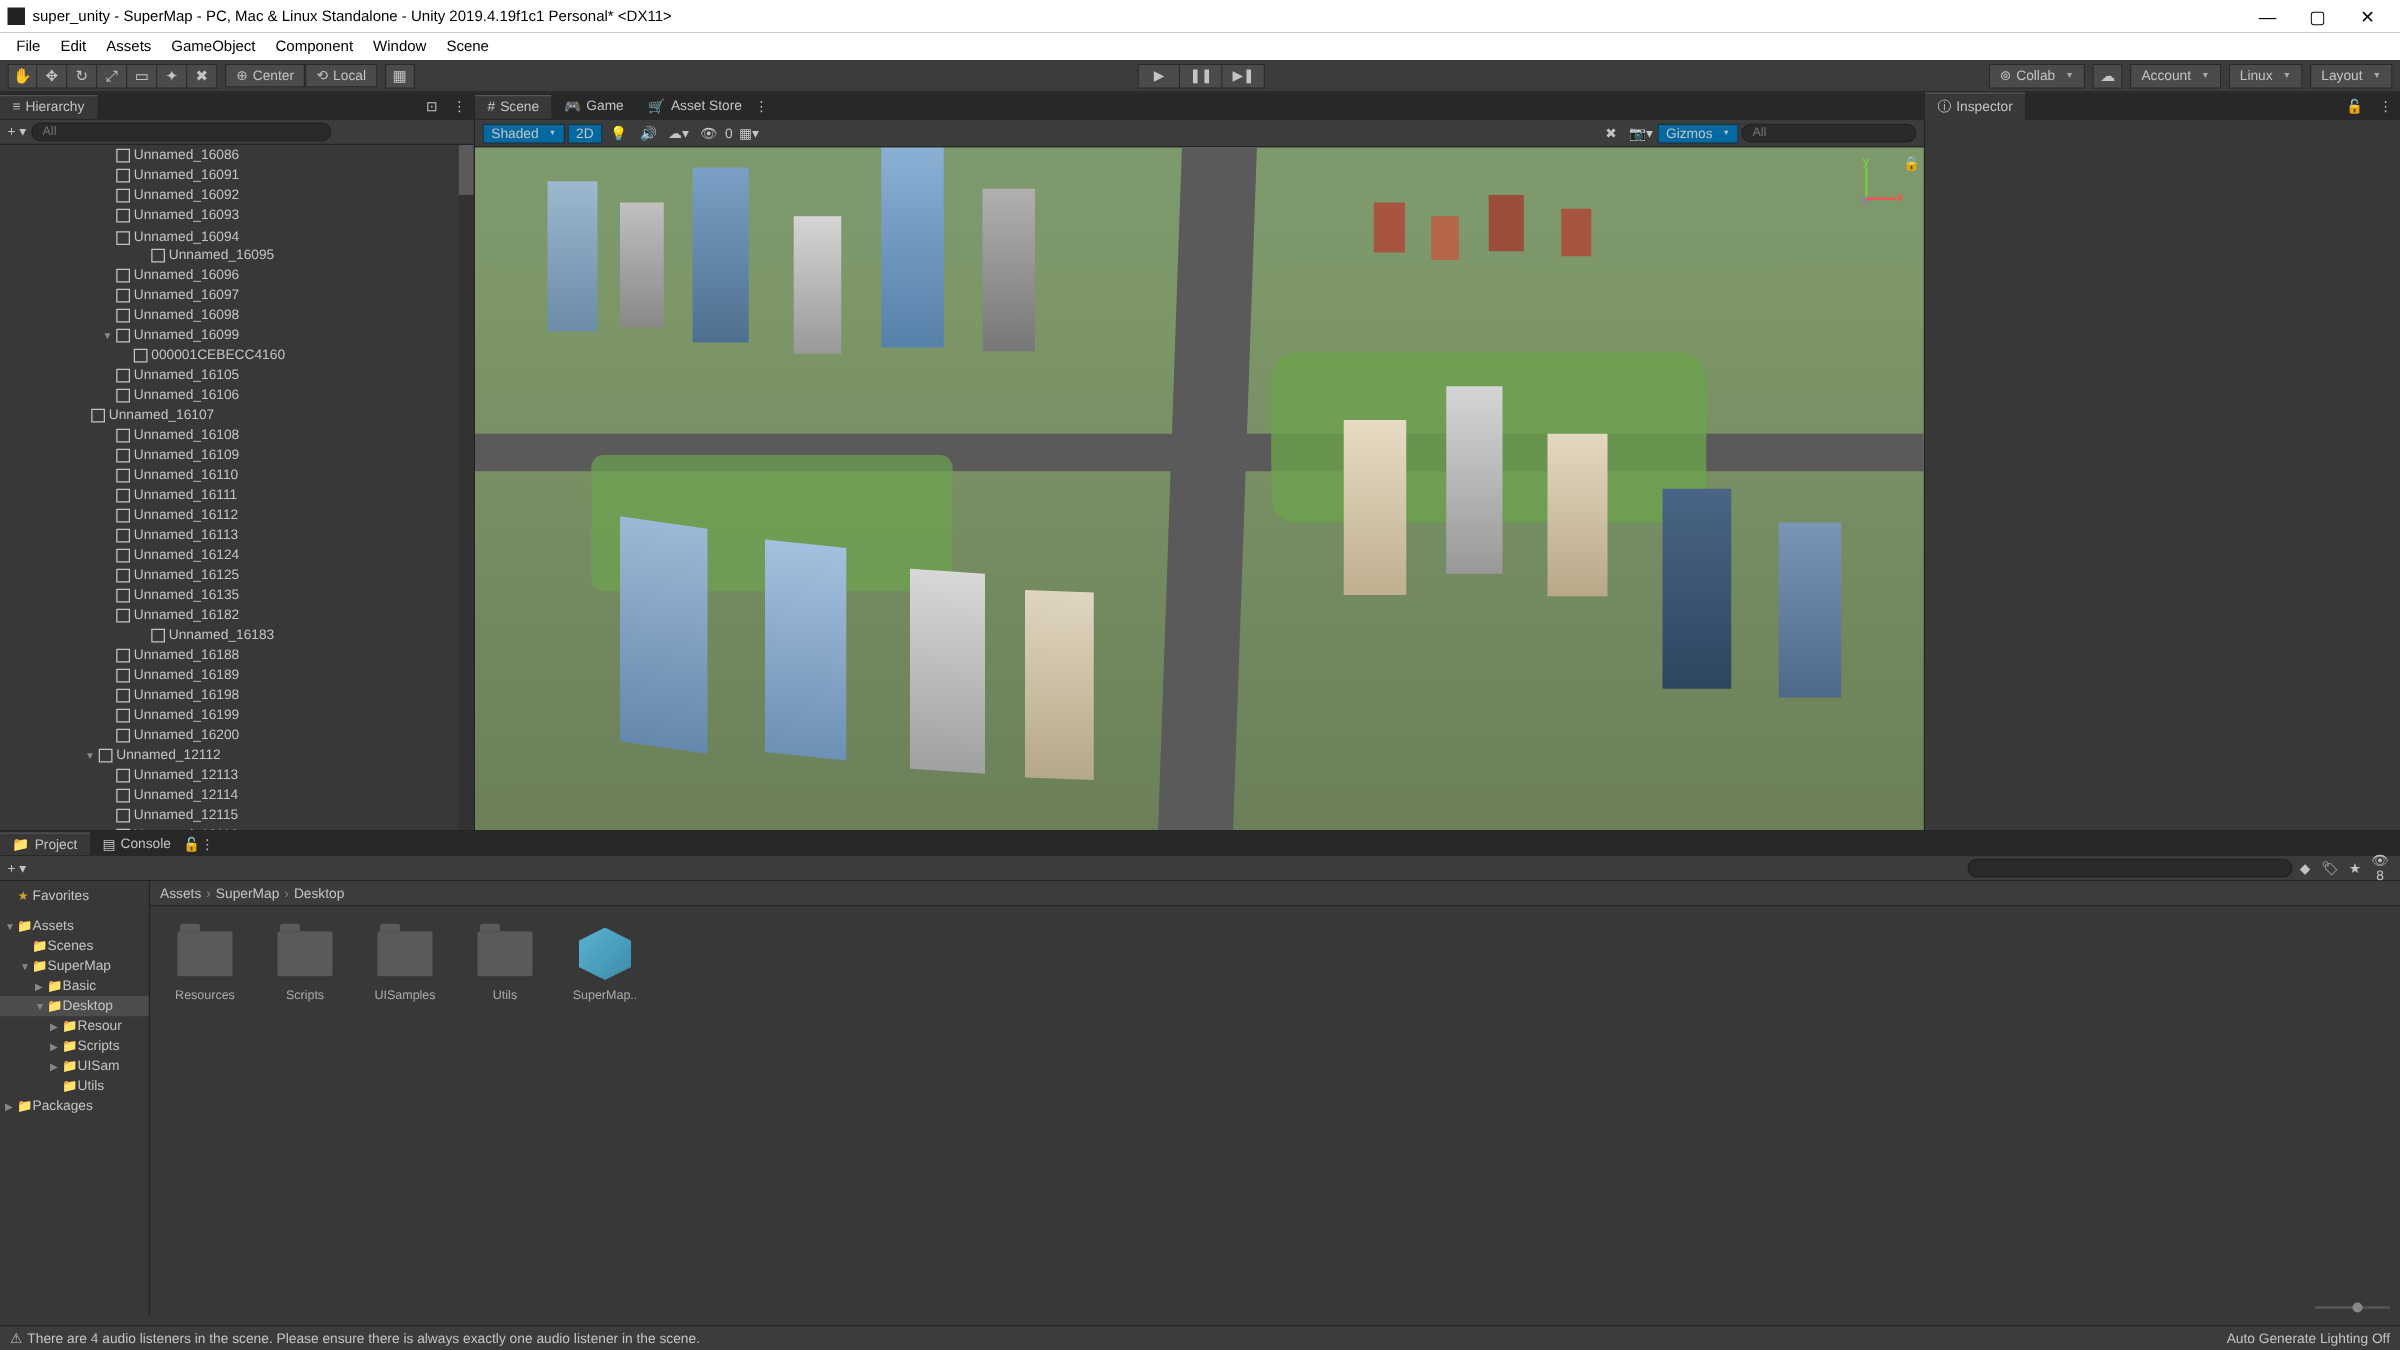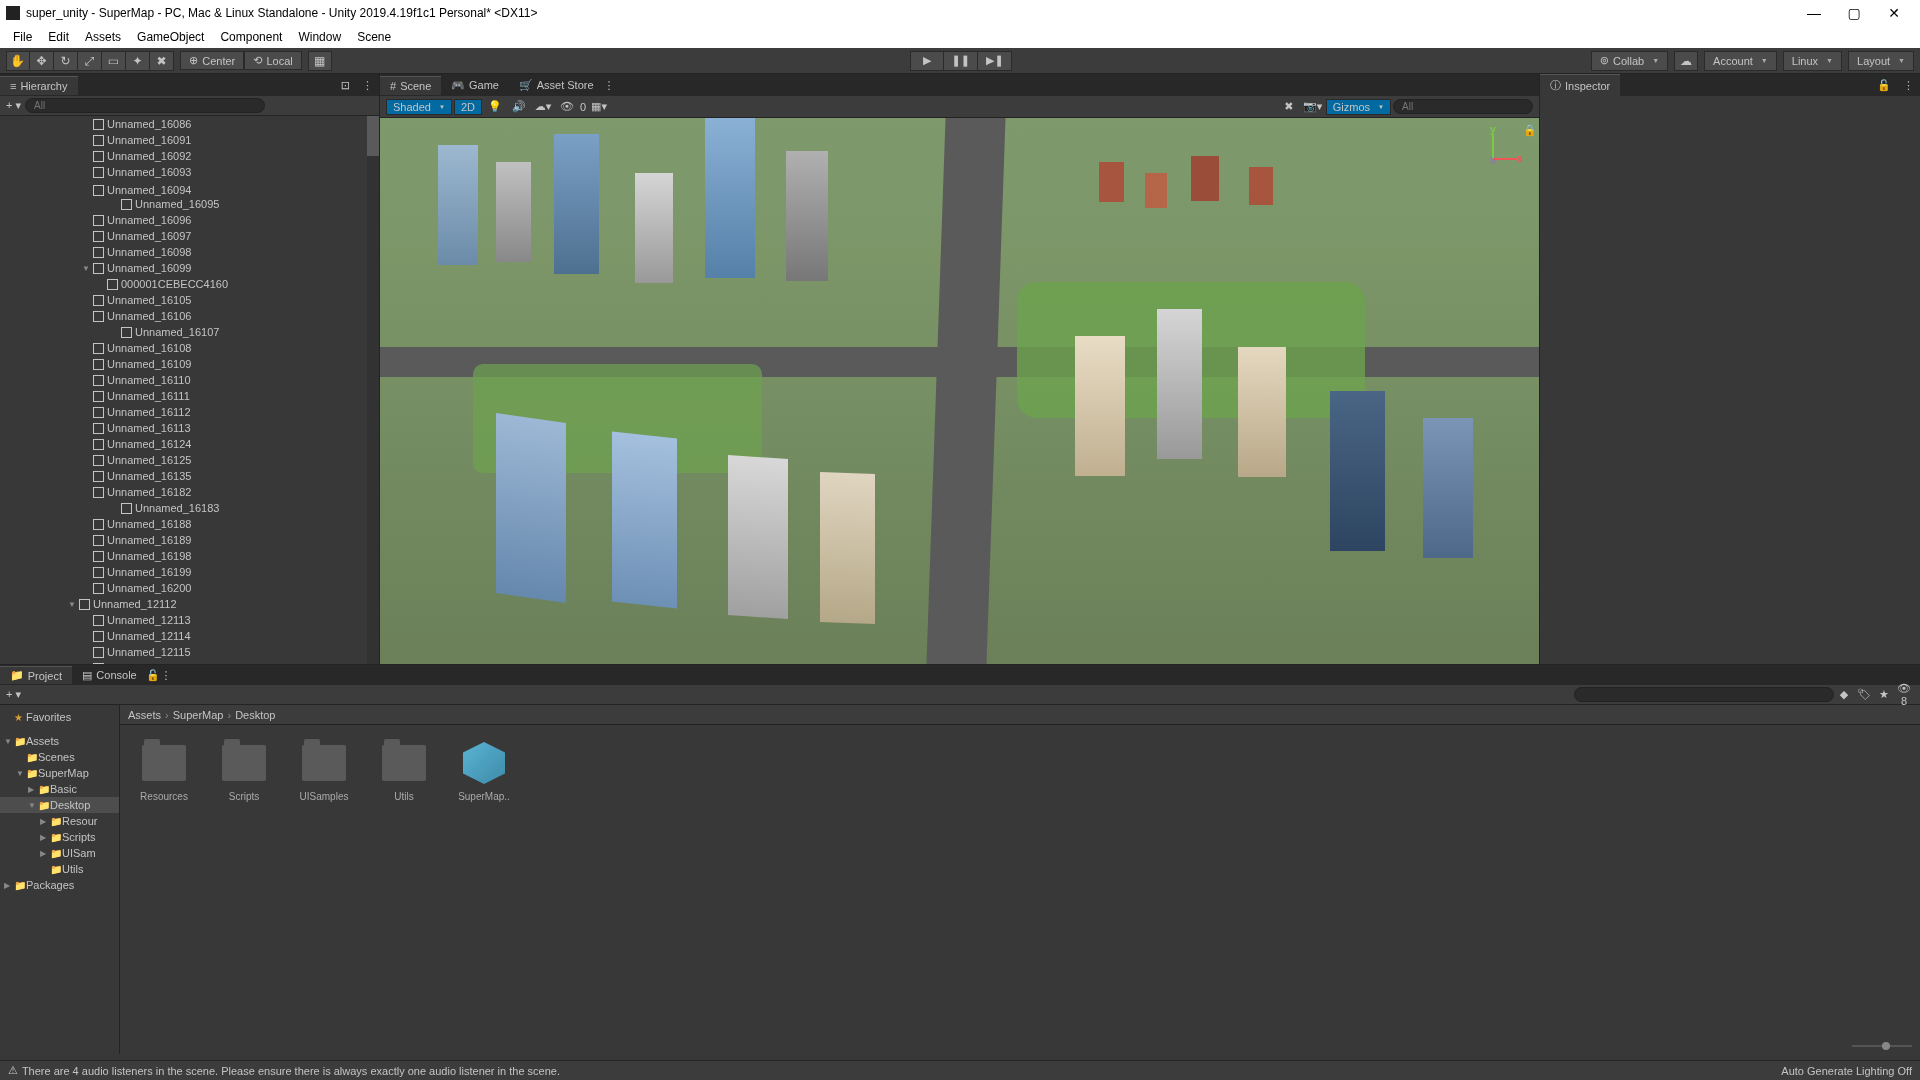--- a/index.html
+++ b/index.html
@@ -255,21 +255,21 @@
             </span>
             <span>Unnamed_16105</span>
           </div>
           <div class="hitem" style="padding-left: 82px;">
             <span class="fold" style="visibility: hidden;">▶</span>
             <span class="ico">
               <span class="cube-ico"></span>
             </span>
             <span>Unnamed_16106</span>
           </div>
-          <div class="hitem" style="padding-left: 110px;">
+          <div class="hitem" style="padding-left: 62px;">
             <span class="fold" style="visibility: hidden;">▶</span>
             <span class="ico">
               <span class="cube-ico"></span>
             </span>
             <span>Unnamed_16107</span>
           </div>
           <div class="hitem" style="padding-left: 82px;">
             <span class="fold" style="visibility: hidden;">▶</span>
             <span class="ico">
               <span class="cube-ico"></span>

